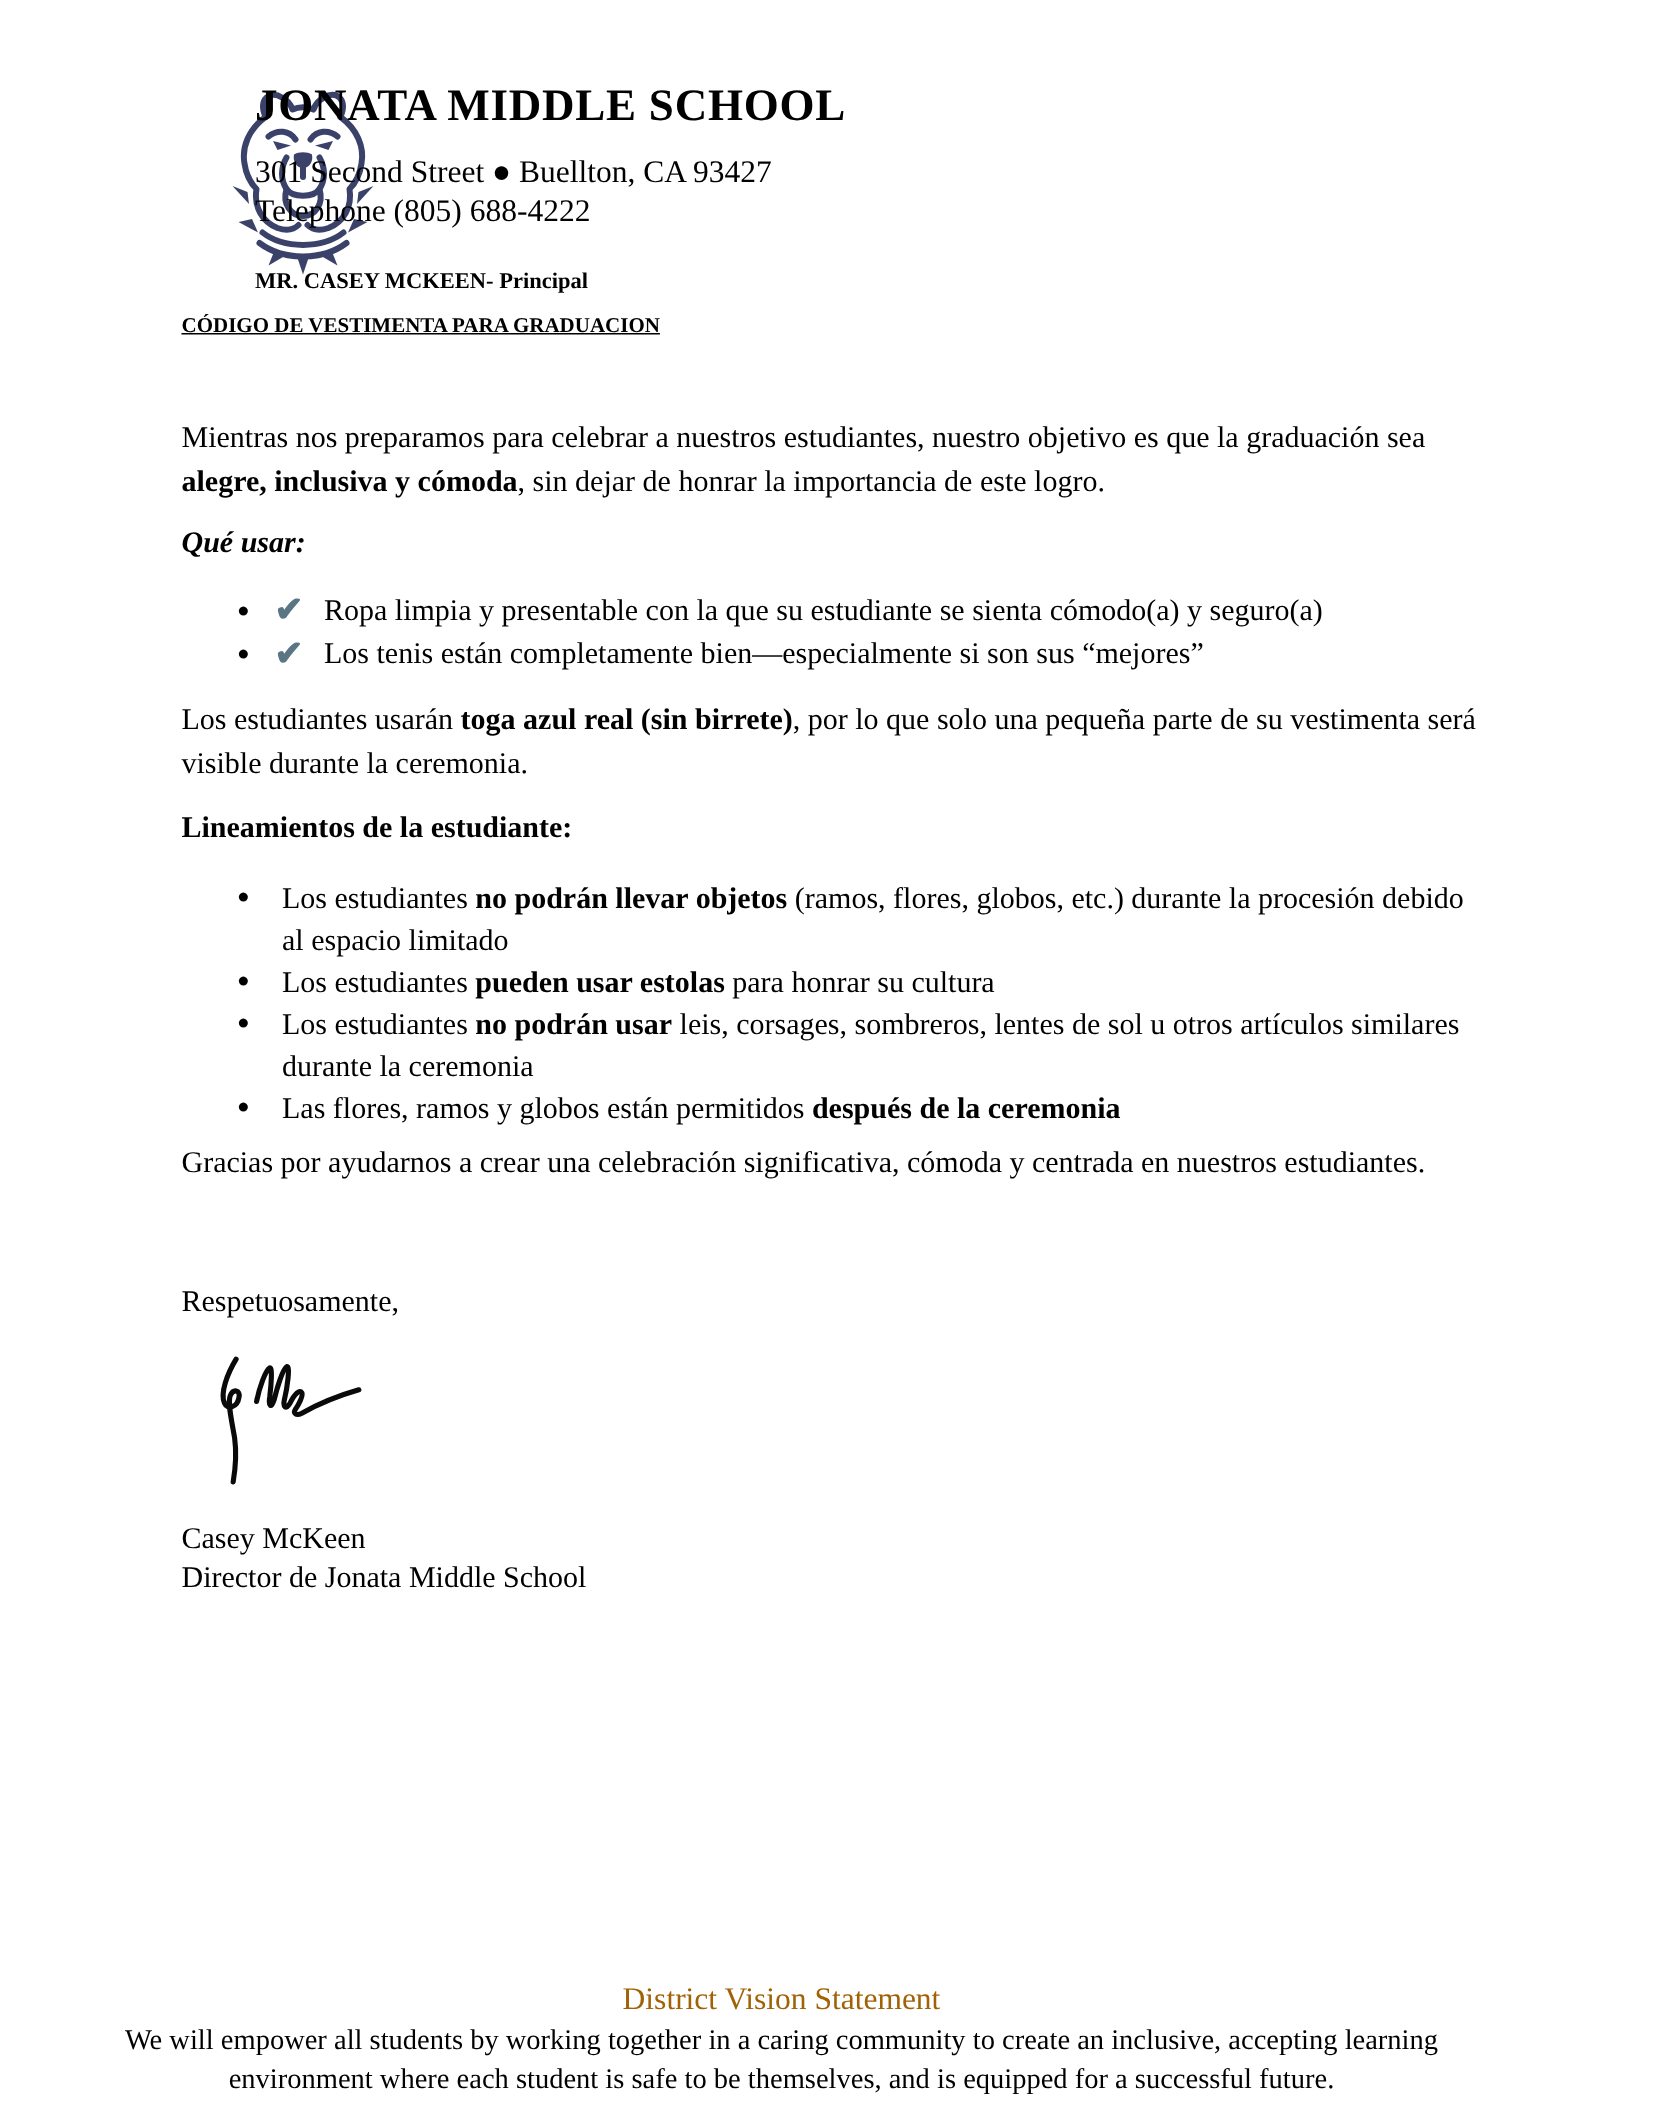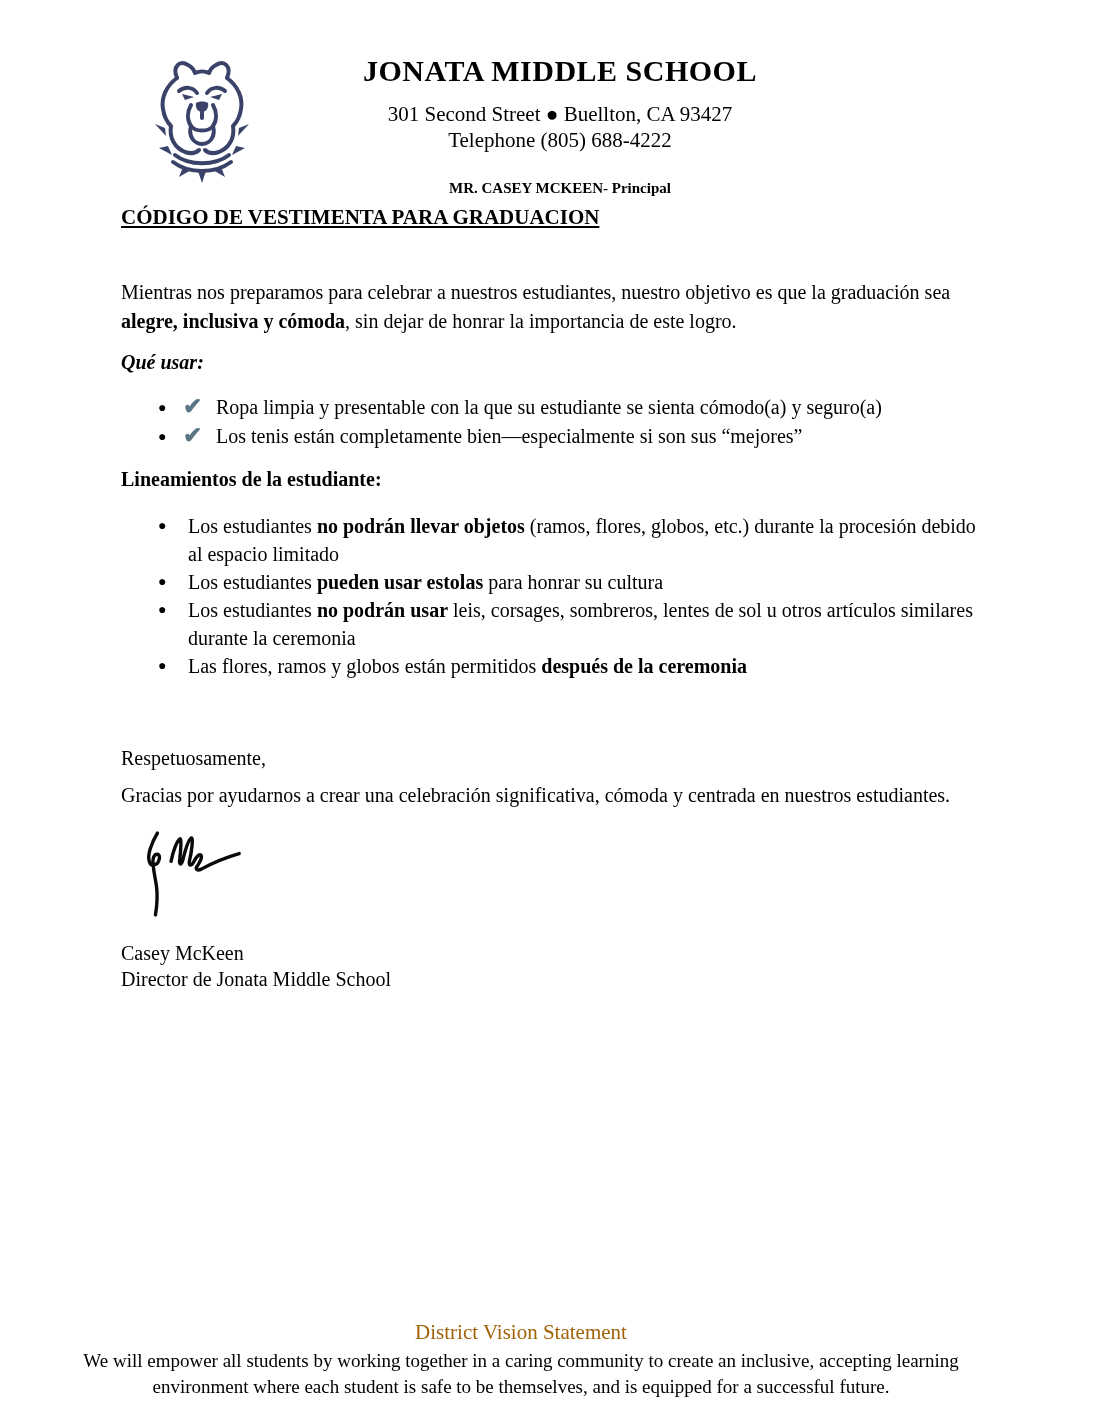--- a/index.html
+++ b/index.html
@@ -19,21 +19,20 @@
     left: 152px;
     top: 56px;
     width: 100px;
     height: 130px;
   }
   .head-block {
     position: absolute;
     left: 170px;
     top: 54px;
     width: 780px;
-    text-align: center;
   }
   .school-name {
     font-size: 30px;
     font-weight: bold;
     line-height: 34px;
     letter-spacing: 0.5px;
   }
   .addr-line { font-size: 21px; line-height: 26px; margin-top: 13px; }
   .phone-line { font-size: 21px; line-height: 26px; }
   .principal-line {
@@ -47,21 +46,21 @@
   .main {
     position: absolute;
     left: 121px;
     top: 203px;
     width: 868px;
     font-size: 20px;
     line-height: 29px;
   }
   .doc-title {
     margin: 0;
-    font-size: 21px;
+    font-size: 14px;
     font-weight: bold;
     text-decoration: underline;
     line-height: 29px;
   }
   .para { margin: 0; }
   .para.intro   { margin-top: 46px; }
   .sub-heading {
     margin: 0;
     font-size: 20px;
     font-weight: bold;
@@ -196,20 +195,21 @@
         <span class="check">✔</span>
         <span>Ropa limpia y presentable con la que su estudiante se sienta cómodo(a) y seguro(a)</span>
       </li>
       <li>
         <span class="dot">●</span>
         <span class="check">✔</span>
         <span>Los tenis están completamente bien—especialmente si son sus “mejores”</span>
       </li>
     </ul>
 
+    <p class="para gown"><span>Los estudiantes usarán </span><b>toga azul real (sin birrete)</b><span>, por lo que solo una pequeña parte de su vestimenta será visible durante la ceremonia.</span></p>
 
     <h3 class="sub-heading guidelines-h">Lineamientos de la estudiante:</h3>
 
     <ul class="guidelines">
       <li>
         <span class="dot">●</span>
         <span>Los estudiantes </span><b>no podrán llevar objetos</b><span> (ramos, flores, globos, etc.) durante la procesión debido al espacio limitado</span>
       </li>
       <li>
         <span class="dot">●</span>
@@ -218,23 +218,23 @@
       <li>
         <span class="dot">●</span>
         <span>Los estudiantes </span><b>no podrán usar</b><span> leis, corsages, sombreros, lentes de sol u otros artículos similares durante la ceremonia</span>
       </li>
       <li>
         <span class="dot">●</span>
         <span>Las flores, ramos y globos están permitidos </span><b>después de la ceremonia</b><span></span>
       </li>
     </ul>
 
+    <p class="para thanks">Gracias por ayudarnos a crear una celebración significativa, cómoda y centrada en nuestros estudiantes.</p>
+
     <p class="para closing">Respetuosamente,</p>
-
-    <p class="para thanks">Gracias por ayudarnos a crear una celebración significativa, cómoda y centrada en nuestros estudiantes.</p>
 
     <svg class="signature-svg" width="112" height="92" viewBox="0 0 115 92">
       <g fill="none" stroke="#0a0a0a" stroke-width="3.5" stroke-linecap="round" stroke-linejoin="round">
         <path d="M23 4 C17 14 12 27 15 34 C17 39 24 37 25 30 C26 25 21 24 19 29 C17 34 20 46 22 58 C23.5 69 22.5 79 21 88"></path>
         <path d="M37 33 C39 23 43 12 46 10 C48 9 47 22 46 30 C45 36 47 38 49 32 C51 24 55 10 58 9 C60 9 58 24 56 32 C55 37 57 39 60 34 C63 28 66.5 24.5 68 27 C69 29 66 35 63.5 38.5 C62 41 64 43 68 41 C77 36 93 29 107 25"></path>
       </g>
     </svg>
 
     <p class="sig-name">Casey McKeen</p>
     <p class="sig-title">Director de Jonata Middle School</p>

